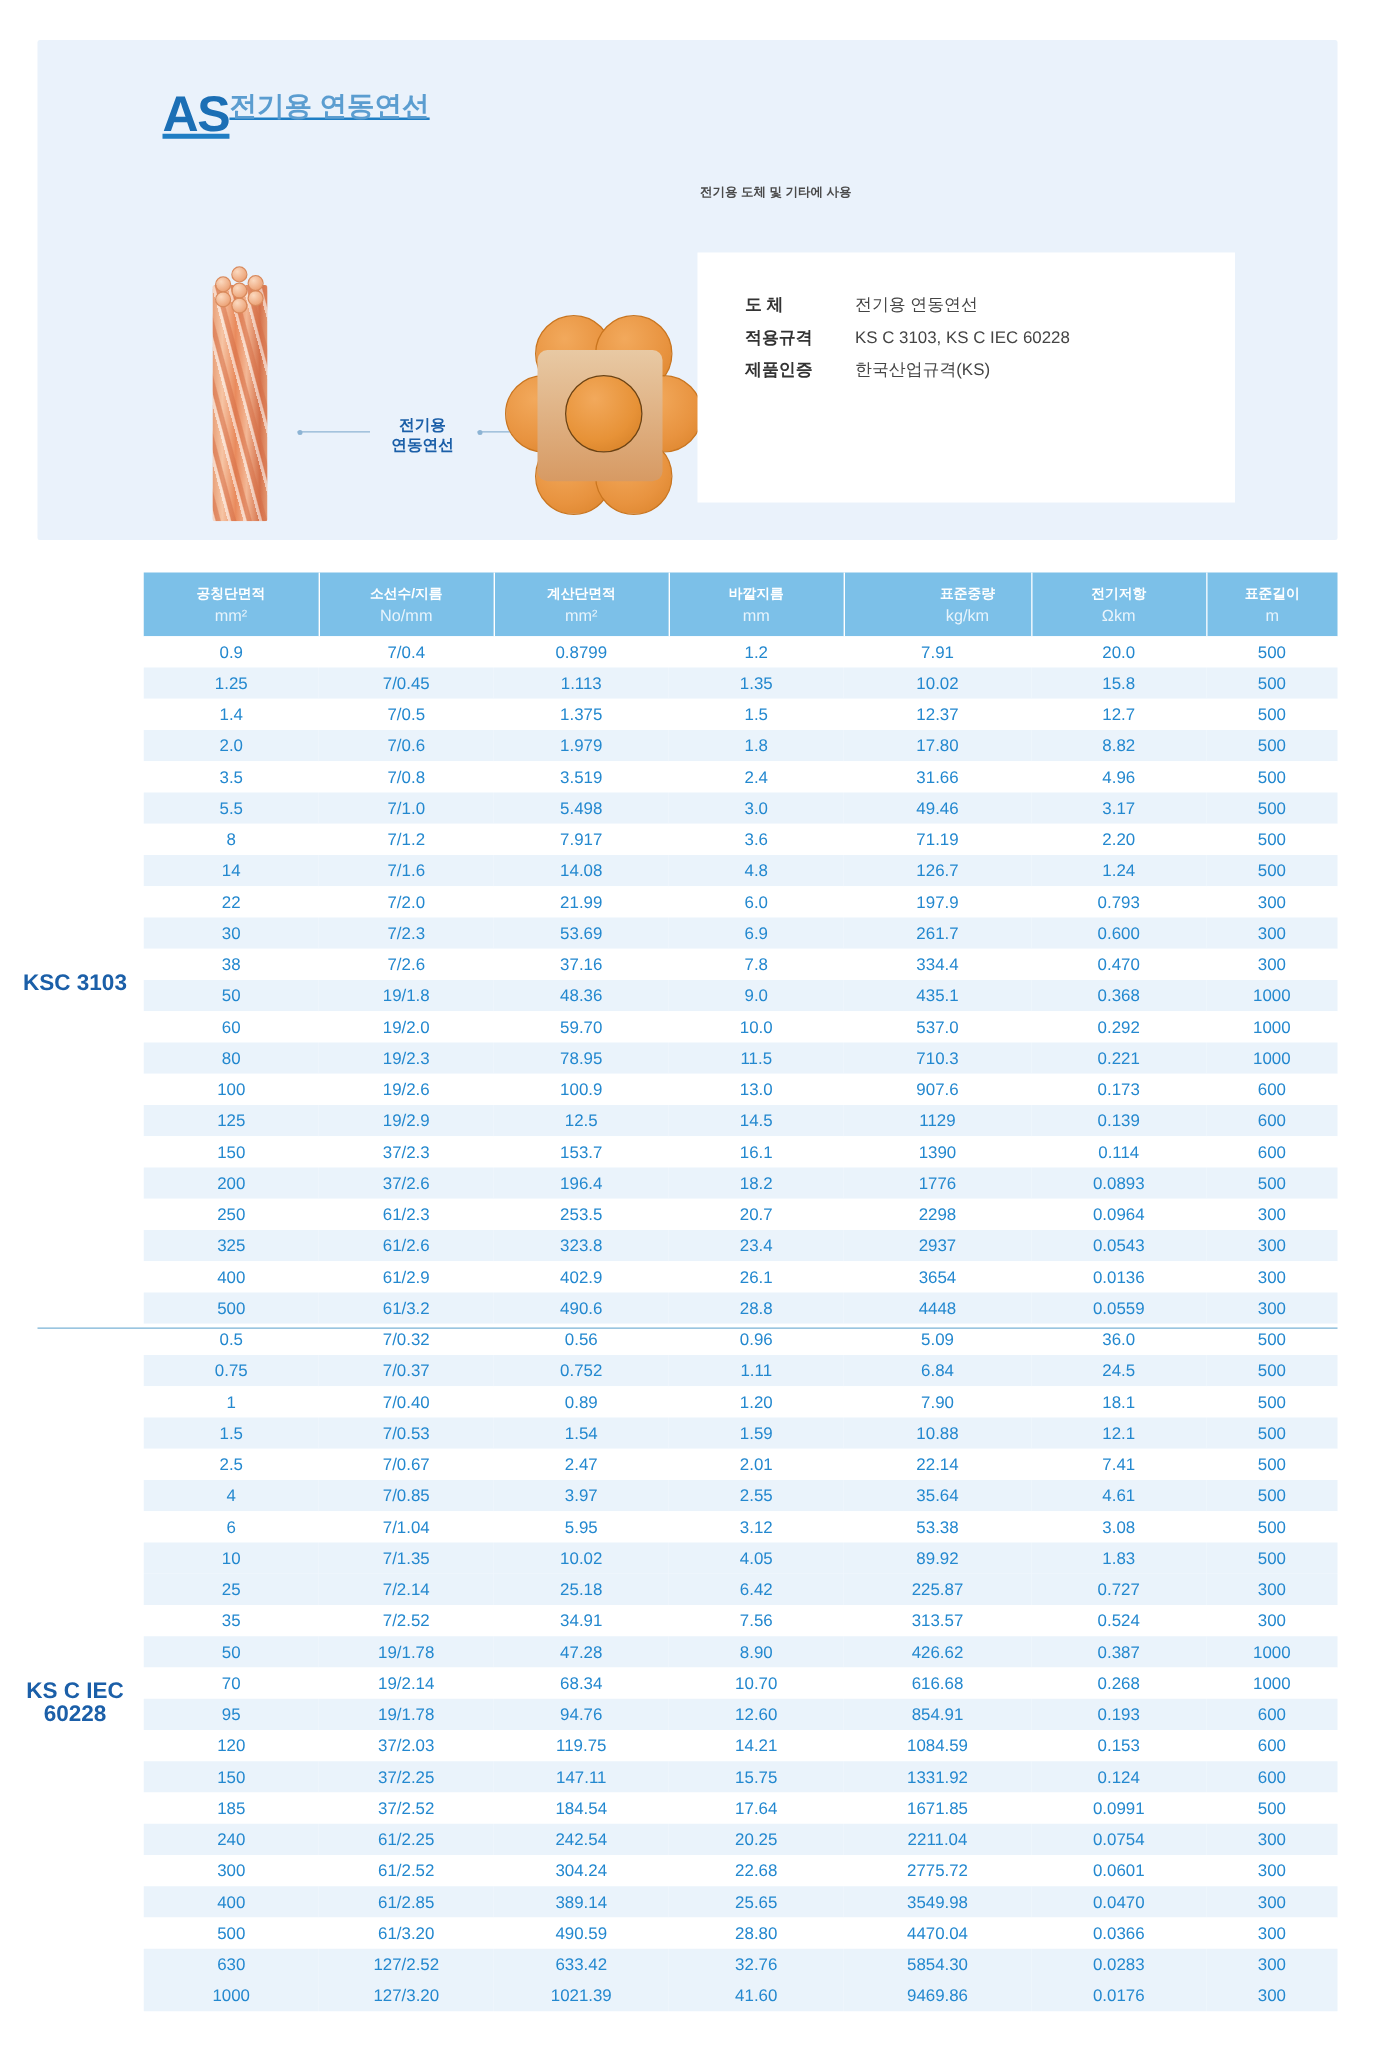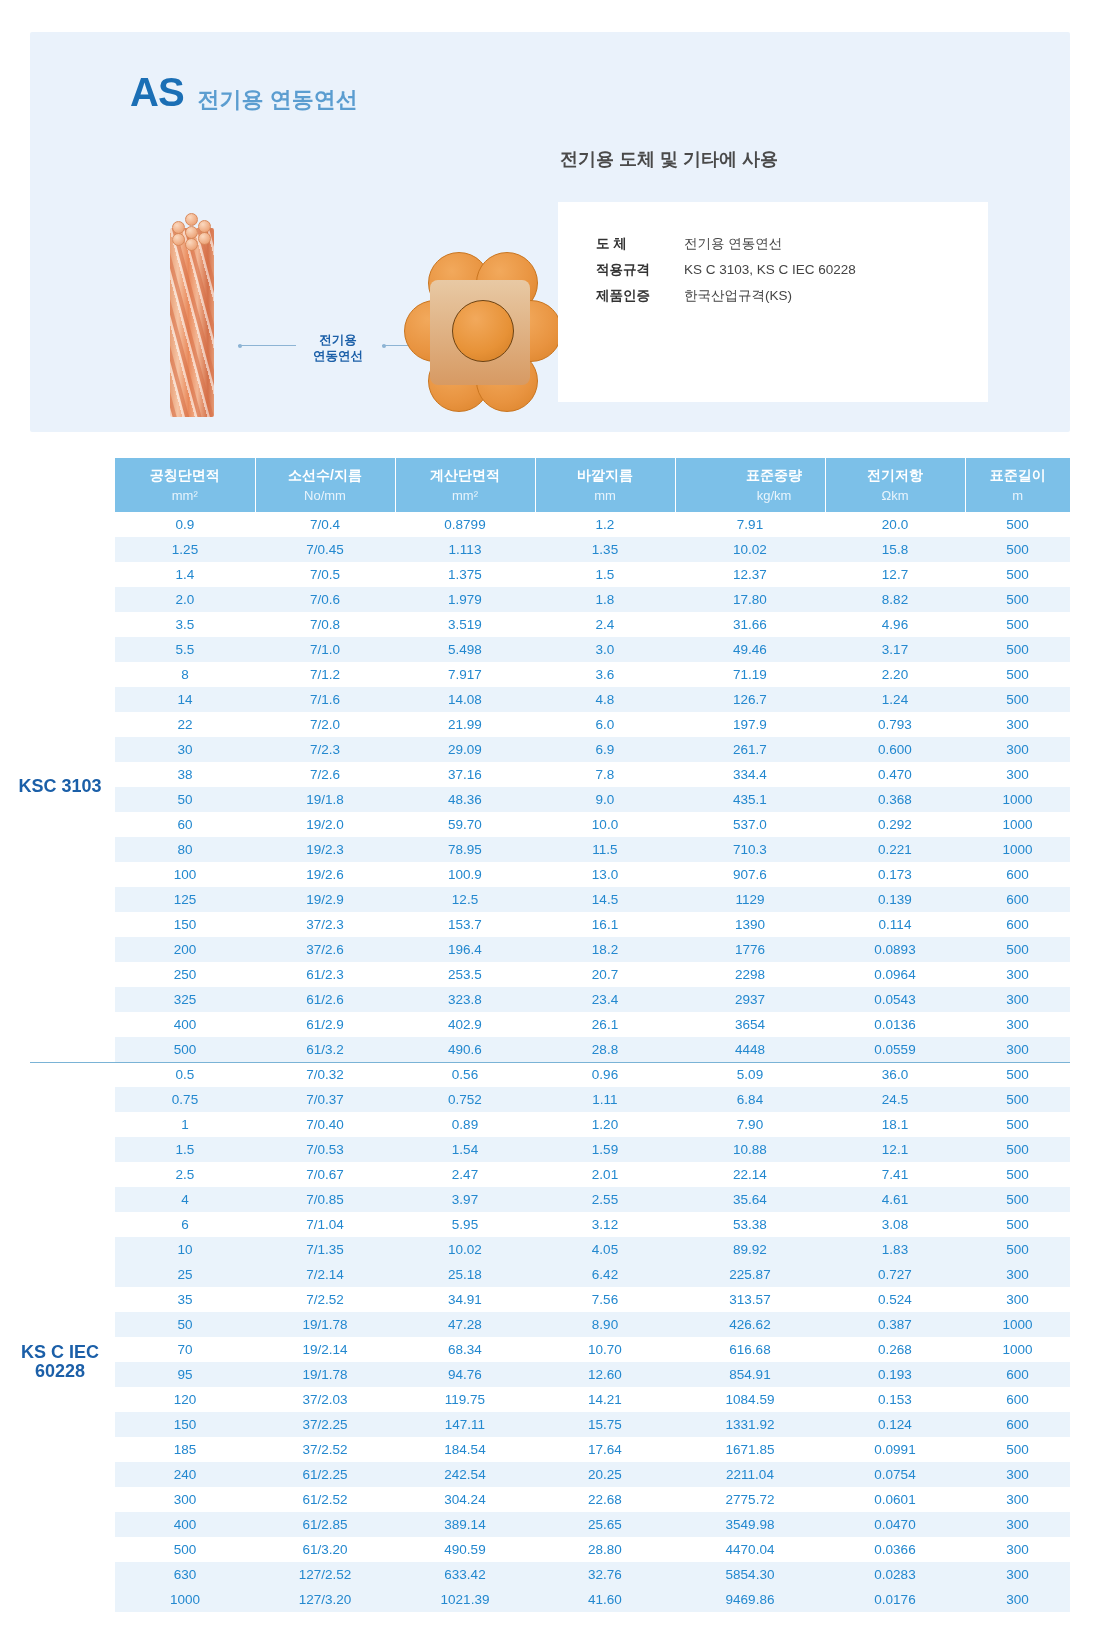--- a/index.html
+++ b/index.html
@@ -14,31 +14,31 @@
   }
 
   
   .hero {
     position:absolute; left:30px; top:32px; width:1040px; height:400px;
     background:#eaf2fb;
     border-radius:2px;
   }
   .hero-title {
     position:absolute; left:100px; top:38px;
-    display:flex; align-items:flex-end; gap:14px;
+    display:flex; align-items:flex-start; text-decoration:underline;
   }
   .hero-title .code {
     font-size:40px; font-weight:bold; color:#1b6fb5; letter-spacing:-1px;
   }
   .hero-title .name {
     font-size:22px; font-weight:bold; color:#5b9dd0;
   }
   .hero-usage {
     position:absolute; left:530px; top:115px;
-    font-size:18px; font-weight:bold; color:#4a4a4a;
+    font-size:10px; font-weight:bold; color:#4a4a4a;
   }
 
   
   .info-card {
     position:absolute; left:528px; top:170px; width:430px; height:200px;
     background:#ffffff;
   }
   .info-row {
     display:flex; align-items:flex-start;
     font-size:13.5px; line-height:24px; margin-bottom:2px;
@@ -101,21 +101,21 @@
   .conn-dot { position:absolute; width:4px; height:4px; border-radius:50%; background:#8db4d4; }
 
   
   .table-wrap { position:absolute; left:0; top:458px; width:1100px; }
   table { border-collapse:collapse; width:955px; margin-left:115px; table-layout:fixed; }
   thead th {
     background:#7cc0e8; color:#ffffff; text-align:center; padding:0;
     border-right:1px solid #ffffff;
   }
   thead th:last-child { border-right:none; }
-  .th-name { display:block; font-size:14px; font-weight:bold; padding:9px 0 3px; }
+  .th-name { display:block; font-size:11px; font-weight:bold; padding:9px 0 3px; }
   .th-unit { display:block; font-size:13px; font-weight:normal; color:#e8f4fc; padding:0 0 9px; }
   tbody td {
     text-align:center; font-size:13.5px; color:#2388cf; padding:5px 0 5px;
     height:25px; line-height:15px;
   }
   tbody tr.alt td { background:#eaf3fb; }
   tbody tr.odd td { background:#ffffff; }
 
   
   .side-label {
@@ -299,21 +299,21 @@
           <td>7/2.0</td>
           <td>21.99</td>
           <td>6.0</td>
           <td>197.9</td>
           <td>0.793</td>
           <td>300</td>
         </tr>
         <tr class="alt">
           <td>30</td>
           <td>7/2.3</td>
-          <td>29.09</td>
+          <td>53.69</td>
           <td>6.9</td>
           <td>261.7</td>
           <td>0.600</td>
           <td>300</td>
         </tr>
         <tr class="odd">
           <td>38</td>
           <td>7/2.6</td>
           <td>37.16</td>
           <td>7.8</td>

